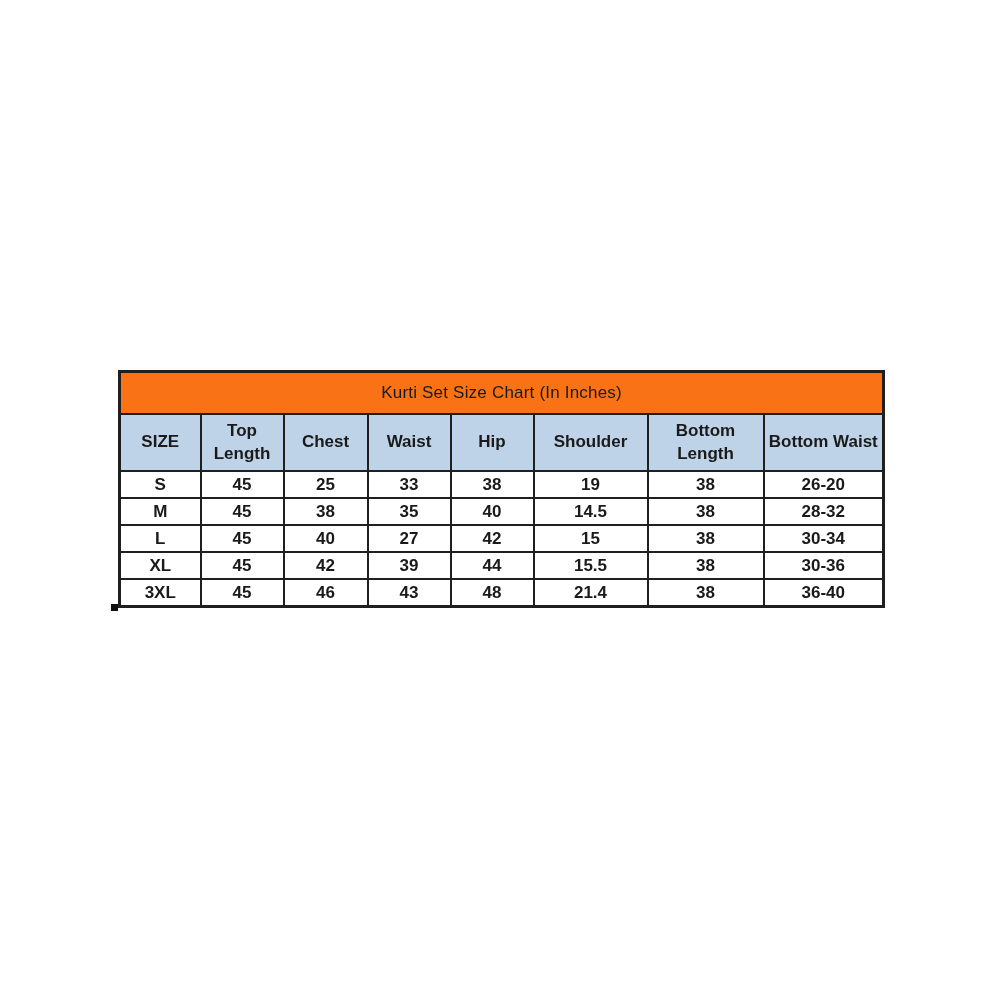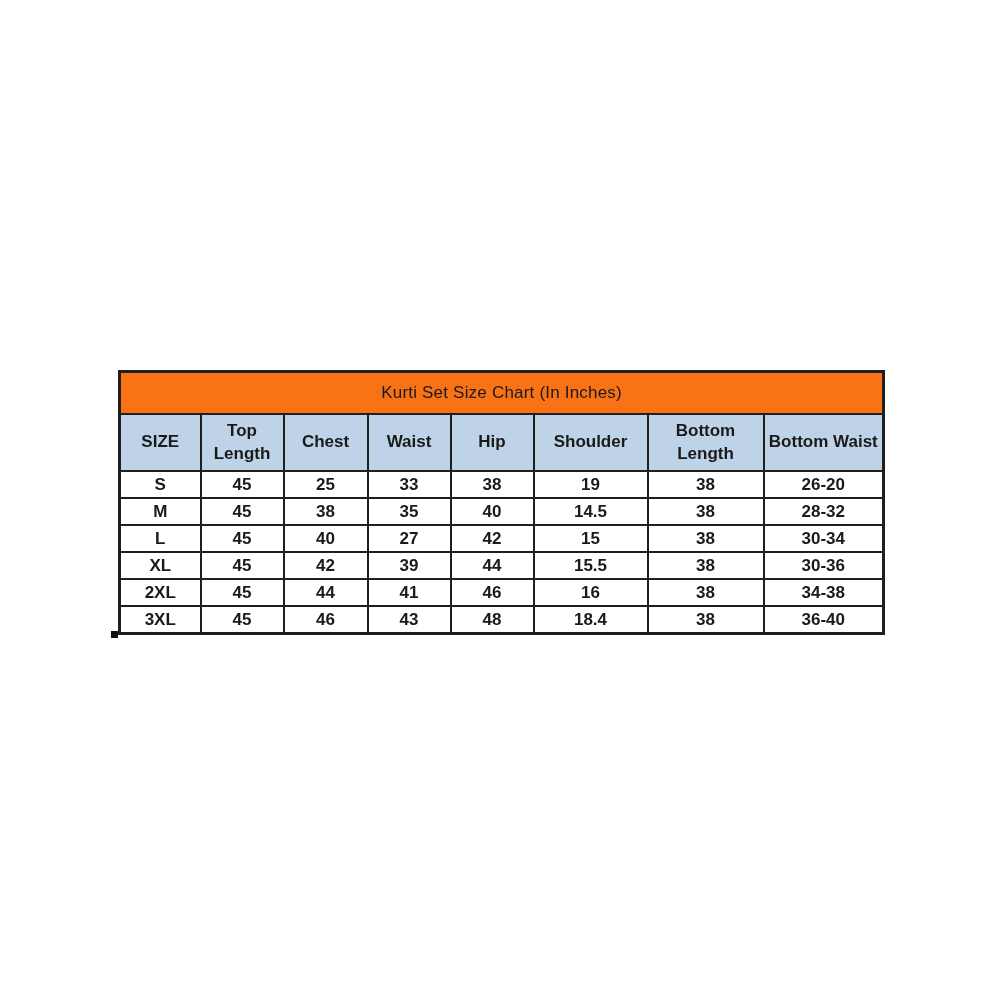--- a/index.html
+++ b/index.html
@@ -130,35 +130,25 @@
           <td class="size-cell">XL</td>
           <td>45</td>
           <td>42</td>
           <td>39</td>
           <td>44</td>
           <td>15.5</td>
           <td>38</td>
           <td>30-36</td>
         </tr>
         <tr>
-          <td class="size-cell">2XL</td>
-          <td>45</td>
-          <td>44</td>
-          <td>41</td>
-          <td>46</td>
-          <td>16</td>
-          <td>38</td>
-          <td>34-38</td>
-        </tr>
-        <tr>
           <td class="size-cell">3XL</td>
           <td>45</td>
           <td>46</td>
           <td>43</td>
           <td>48</td>
-          <td>18.4</td>
+          <td>21.4</td>
           <td>38</td>
           <td>36-40</td>
         </tr>
       </tbody>
   </table>
   <div class="corner-mark"></div>
 </div>
 
 </body></html>

